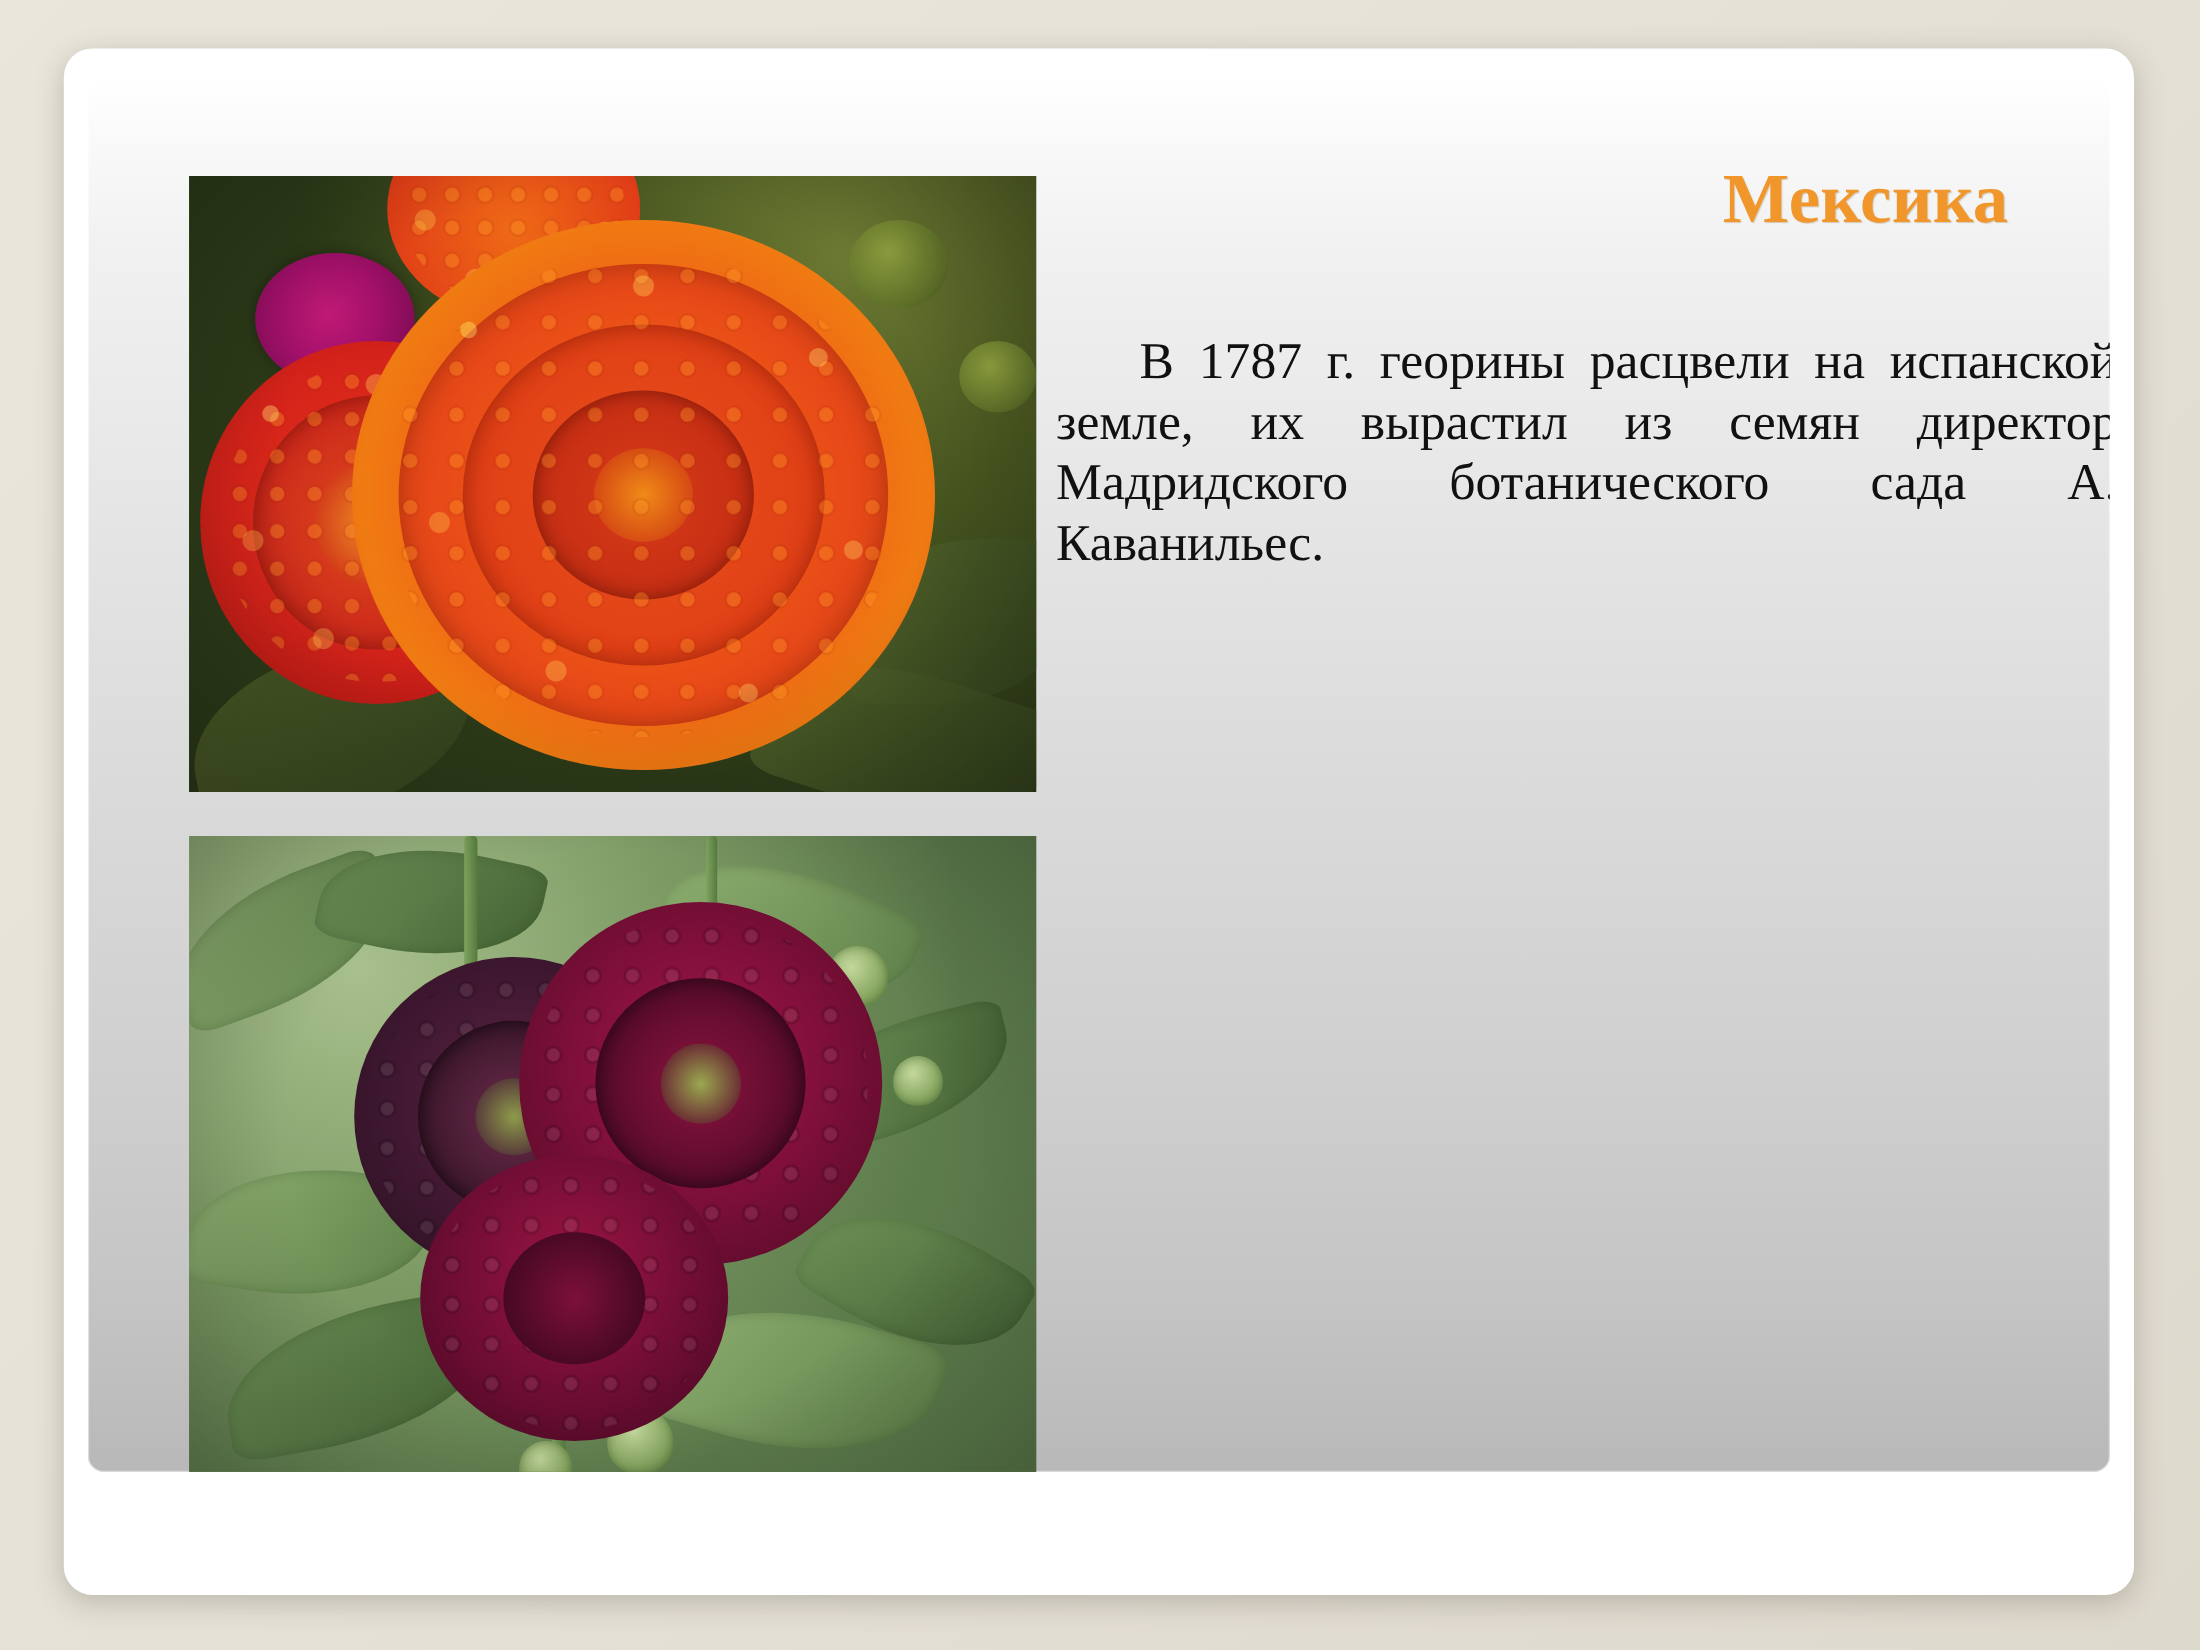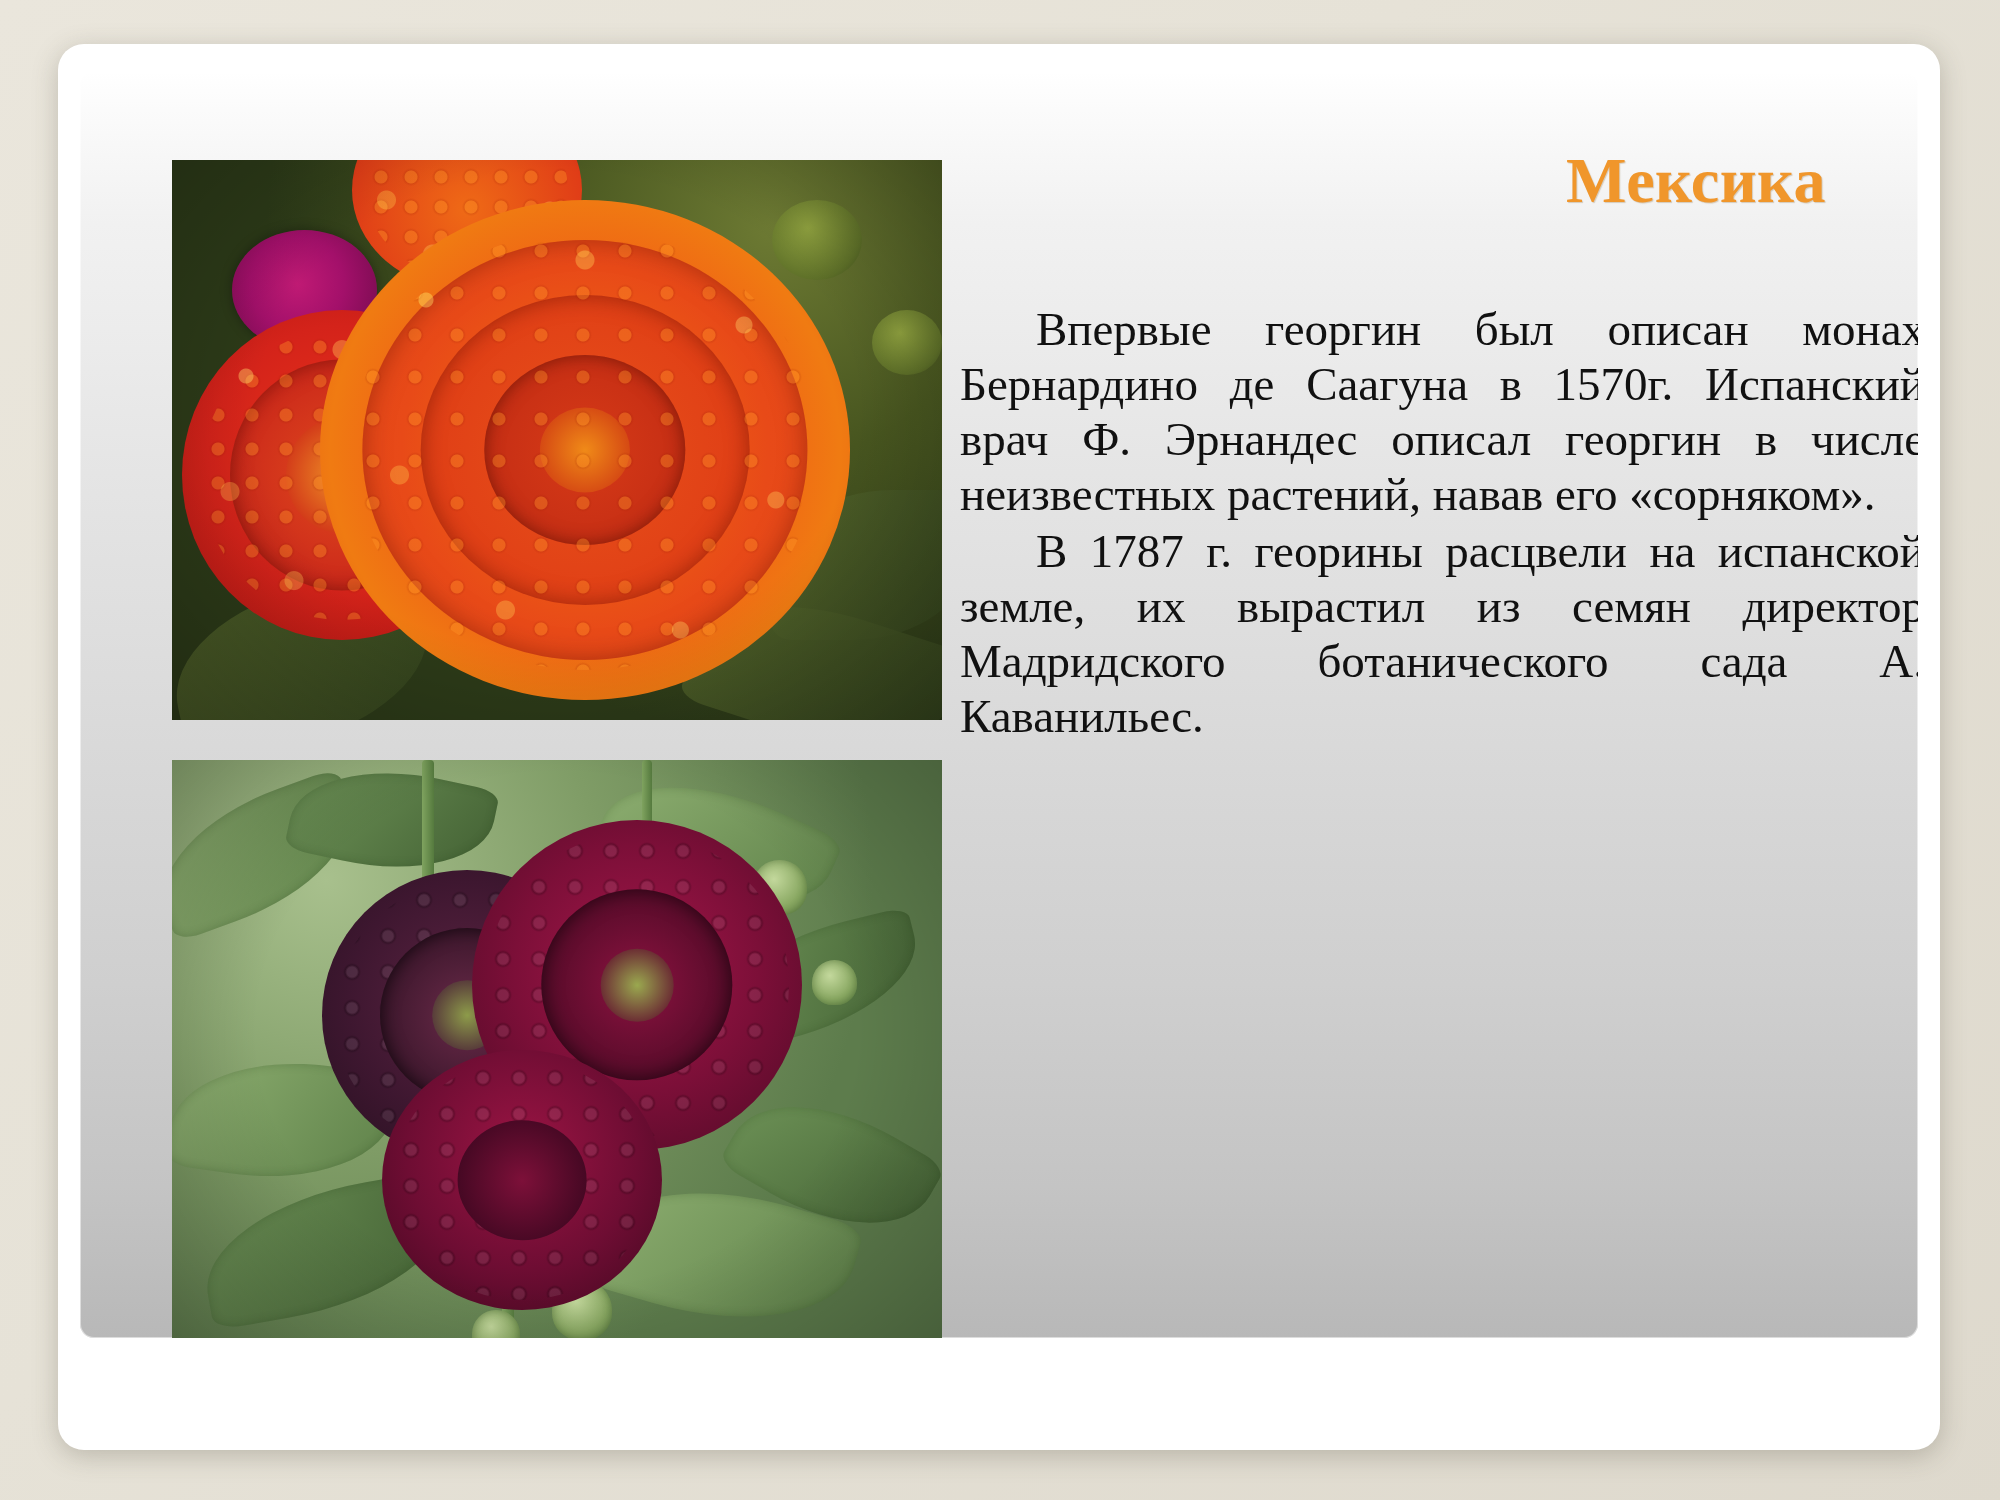--- a/index.html
+++ b/index.html
@@ -363,19 +363,18 @@
           <div class="petals-dark"></div>
           <div class="ring r2"></div>
         </div>
 
         <div class="vignette"></div>
       </div>
 
       <div class="slide-title">Мексика</div>
 
       <div class="body-text">
-        <p>Впервые георгин был описан монах Бернардино де Саагуна в 1570г. Испанский врач Ф. Эрнандес описал георгин в числе неизвестных растений, навав его «сорняком».</p>
         <p>В 1787 г. георины расцвели на испанской земле, их вырастил из семян директор Мадридского ботанического сада А. Каванильес.</p>
       </div>
 
     </div>
   </div>
 </div>
 
 </body></html>

